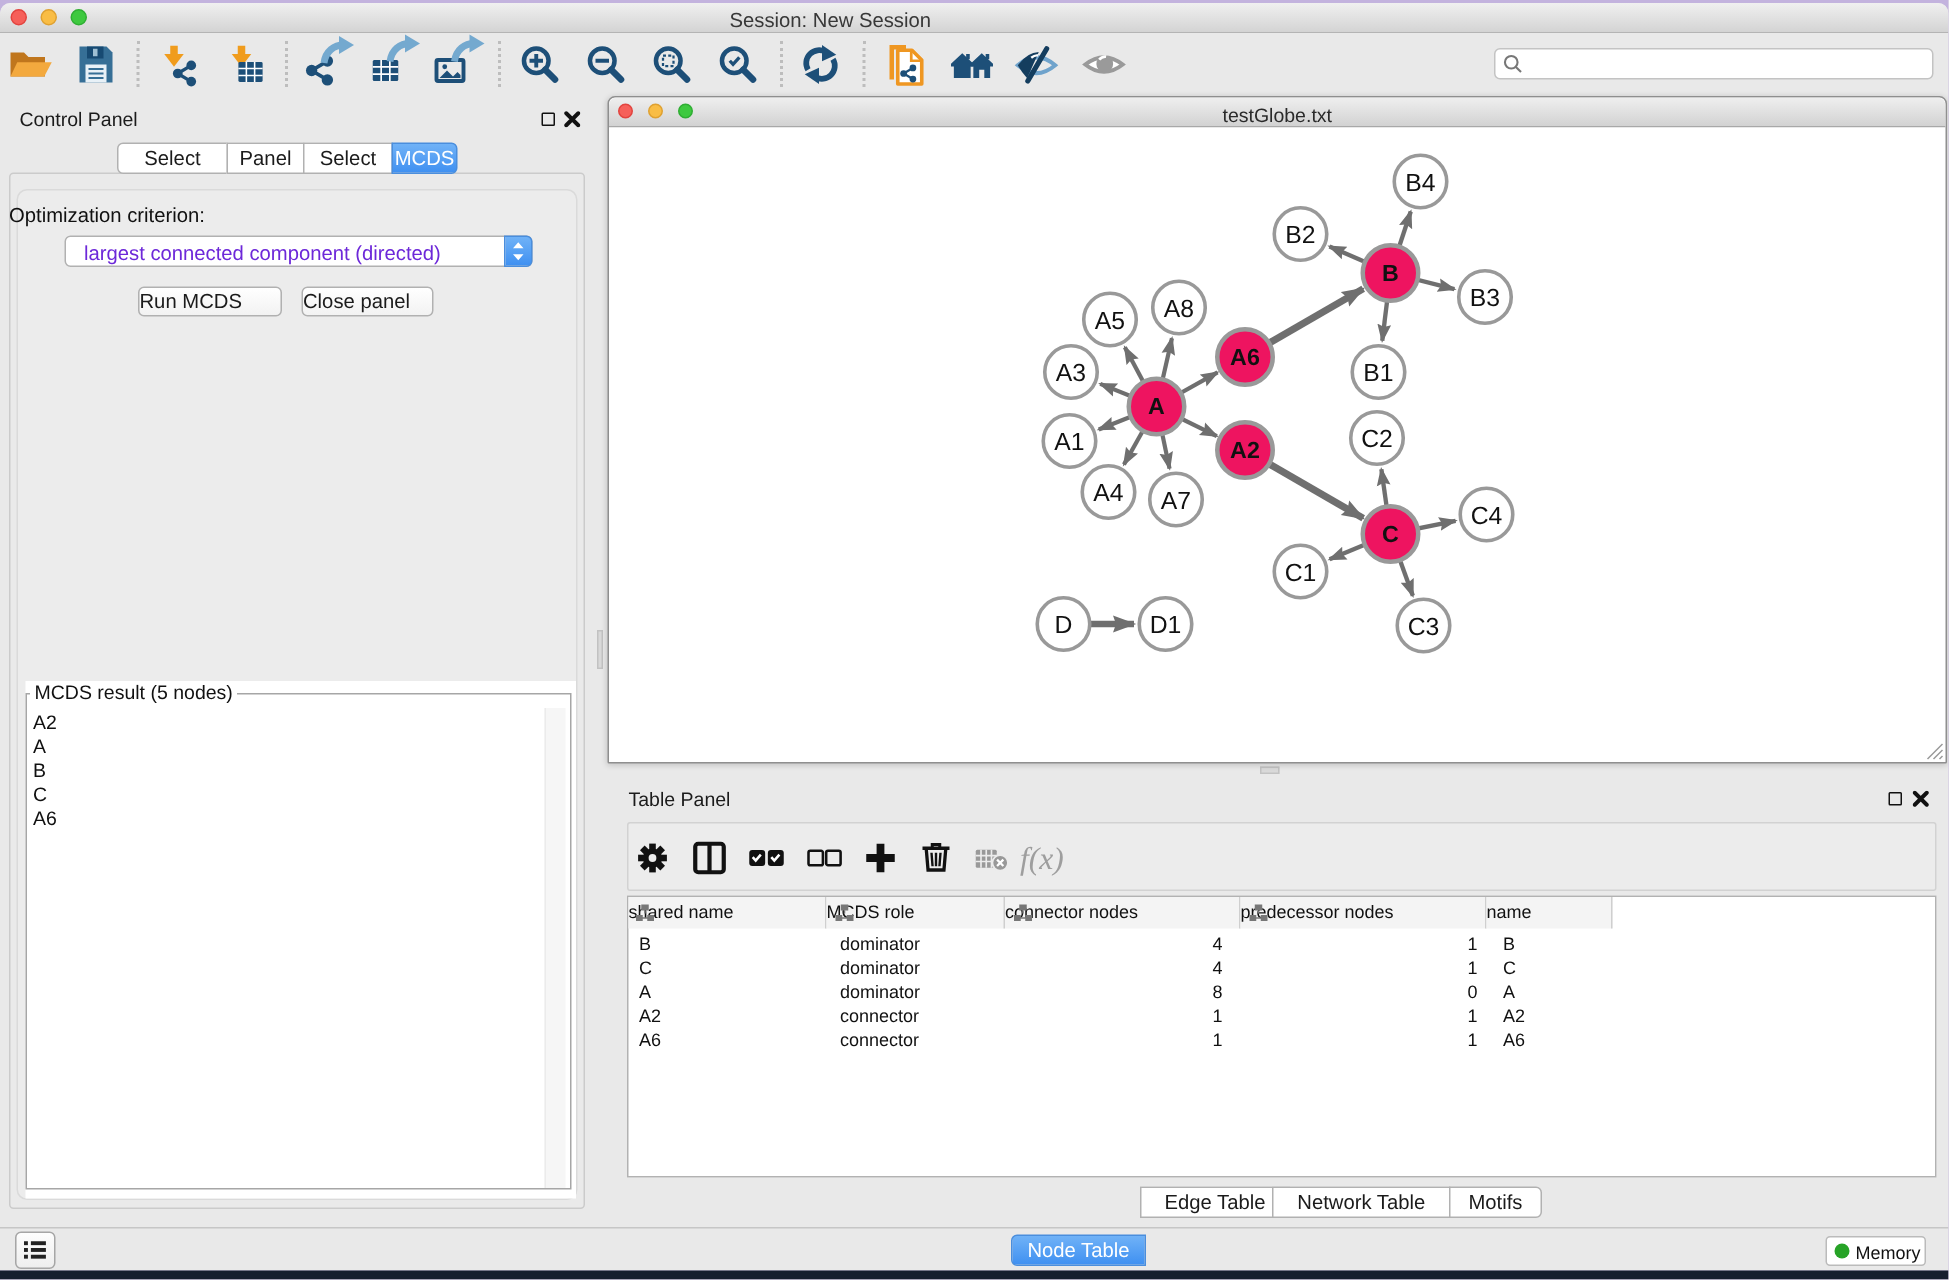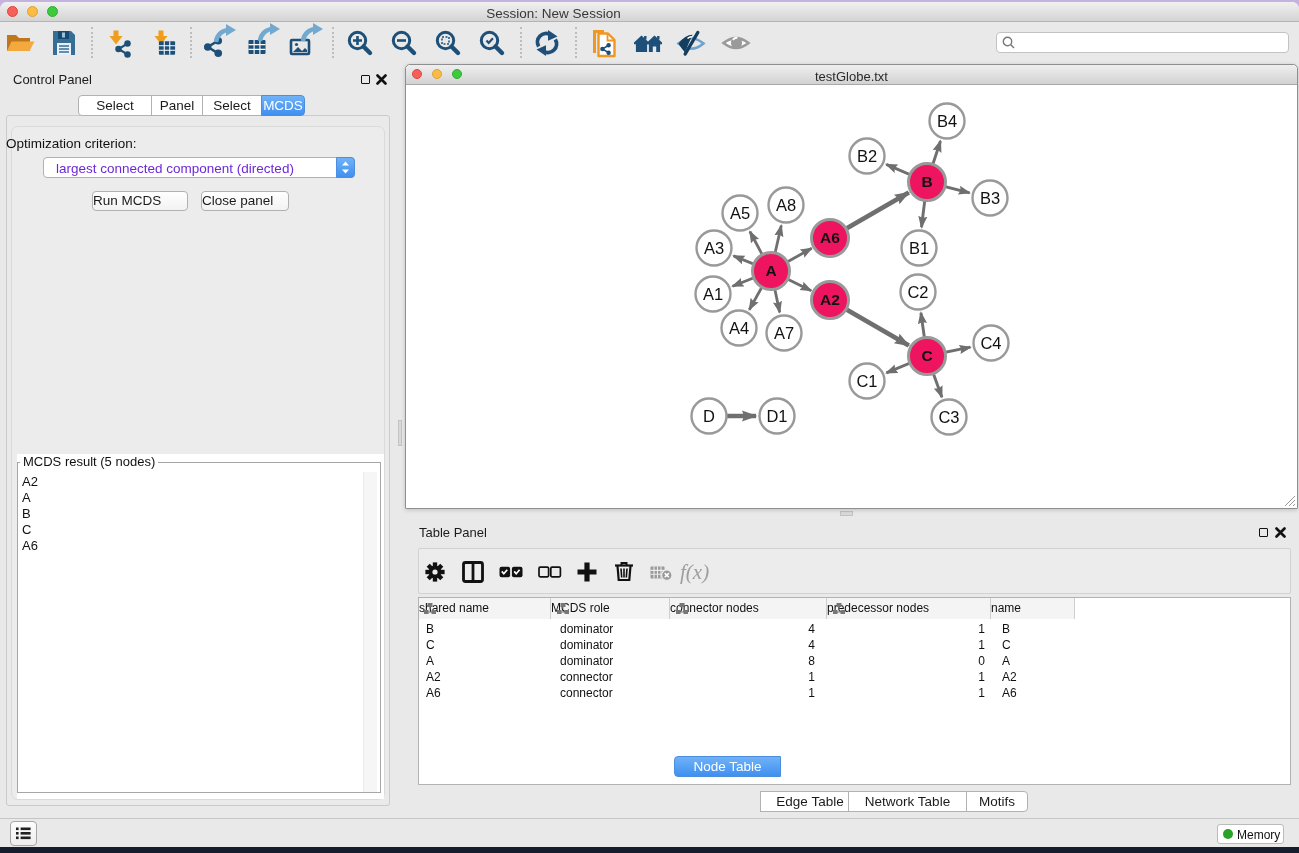--- a/index.html
+++ b/index.html
@@ -434,16 +434,16 @@
 <div class="cell" style="left:426px;top:670px">A2</div>
 <div class="cell" style="left:560px;top:670px">connector</div>
 <div class="cell" style="left:670px;top:670px;width:145px;text-align:right">1</div>
 <div class="cell" style="left:827px;top:670px;width:158px;text-align:right">1</div>
 <div class="cell" style="left:1002px;top:670px">A2</div>
 <div class="cell" style="left:426px;top:686px">A6</div>
 <div class="cell" style="left:560px;top:686px">connector</div>
 <div class="cell" style="left:670px;top:686px;width:145px;text-align:right">1</div>
 <div class="cell" style="left:827px;top:686px;width:158px;text-align:right">1</div>
 <div class="cell" style="left:1002px;top:686px">A6</div>
-<div class="tab tabsel" style="left:674px;top:756px;width:107px;border-radius:4px 0 0 4px">Node Table</div>
+<div class="tab tabsel" style="left:674px;top:823px;width:90px;border-radius:4px 0 0 4px">Node Table</div>
 <div class="tab" style="left:760px;top:791px;width:100px">Edge Table</div>
 <div class="tab" style="left:848px;top:791px;width:119px">Network Table</div>
 <div class="tab" style="left:966px;top:791px;width:62px;border-radius:0 4px 4px 0">Motifs</div>
 
 </body></html>

